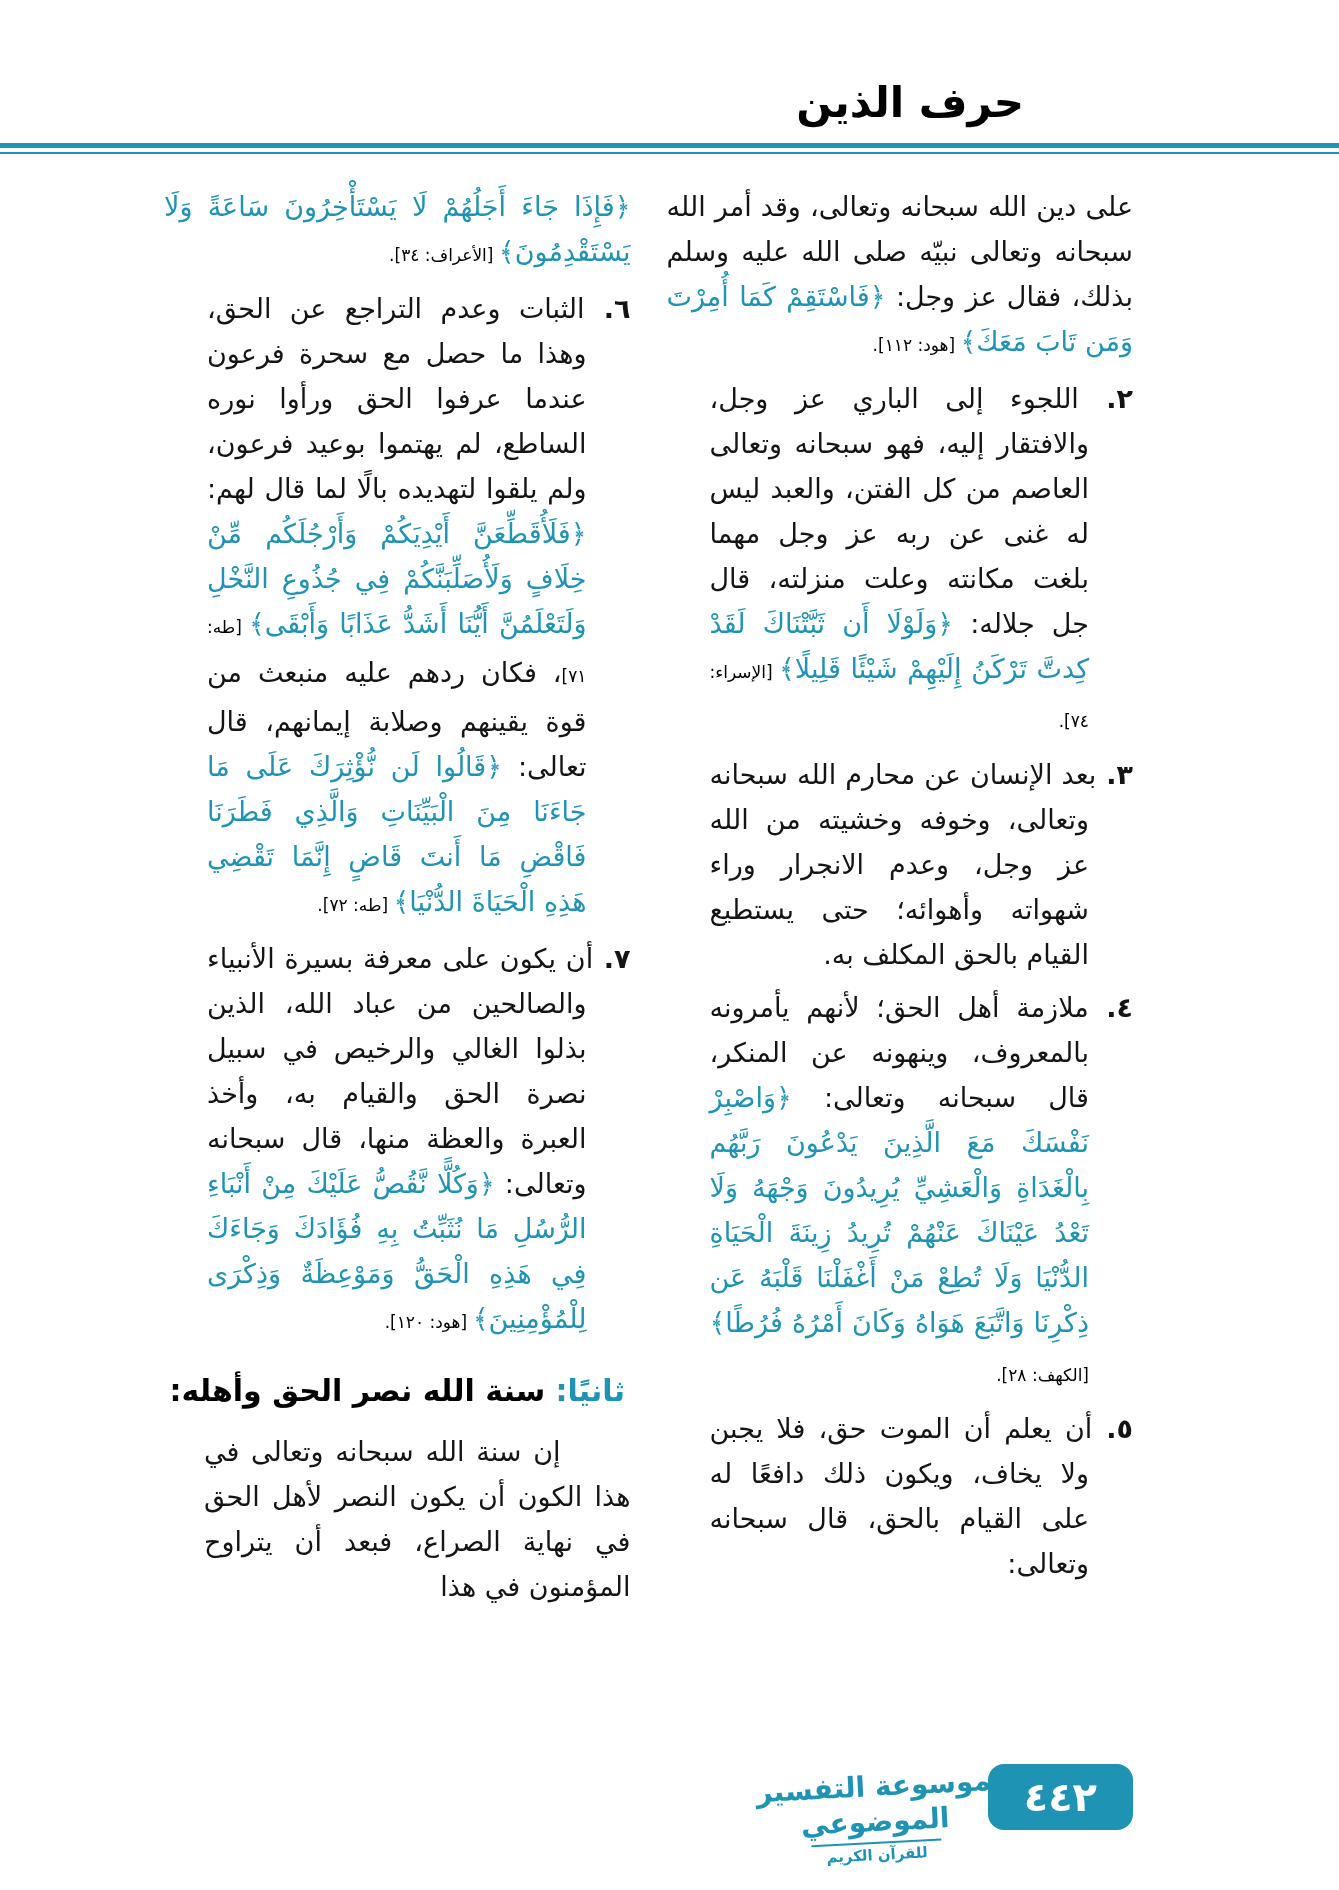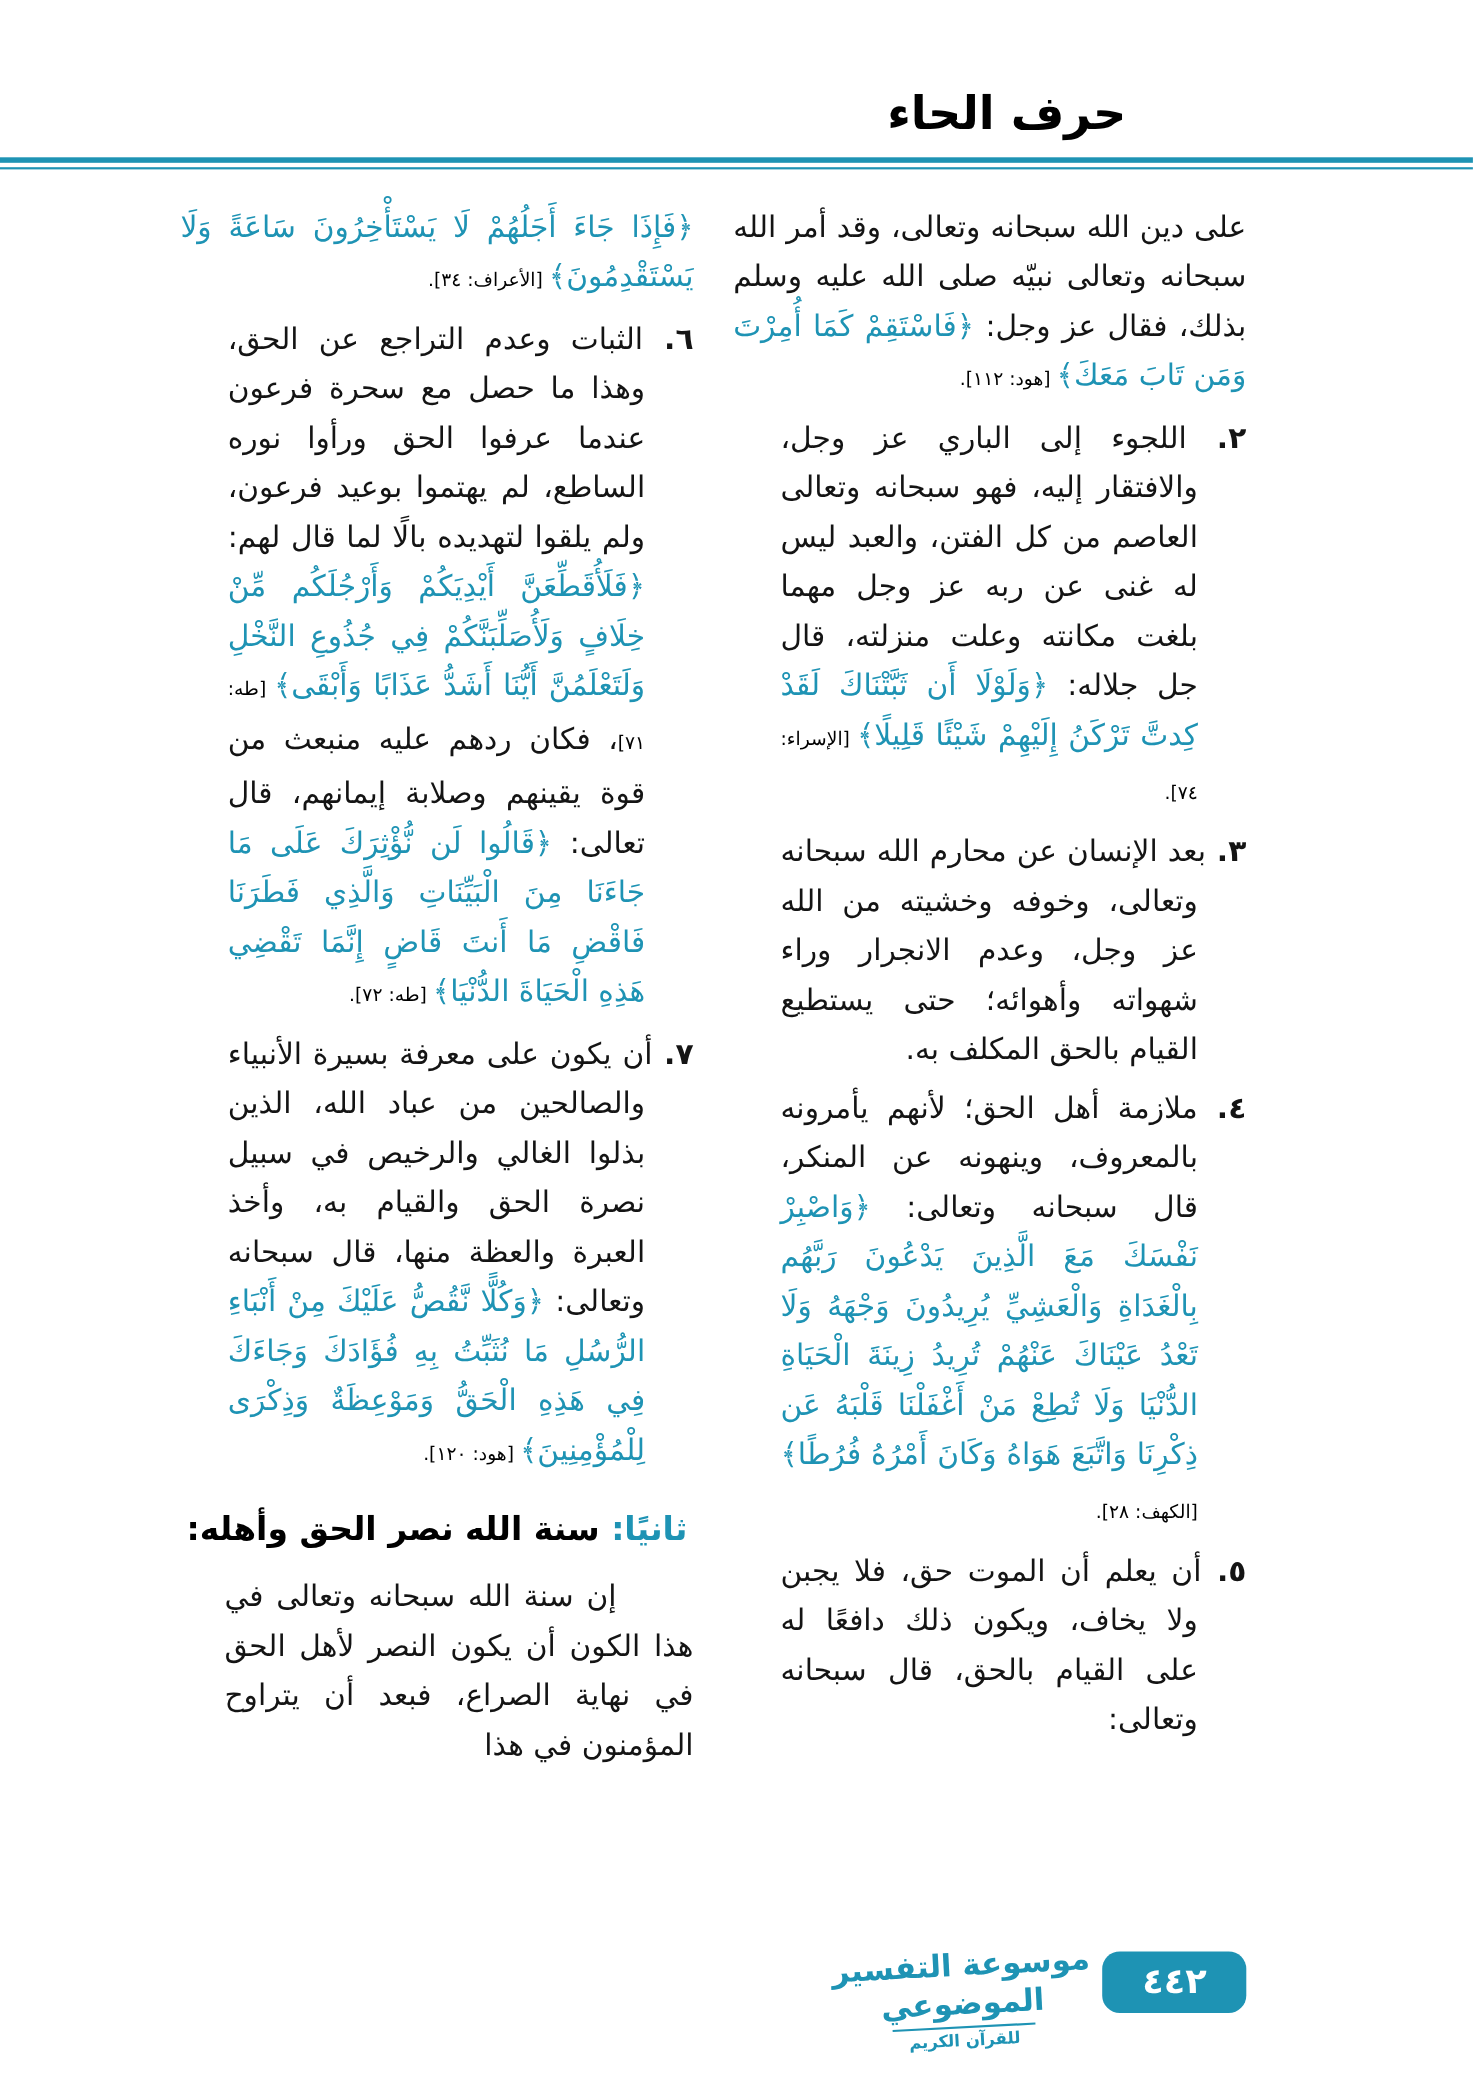--- a/index.html
+++ b/index.html
@@ -71,32 +71,32 @@
     font-size:28px;font-weight:700;line-height:1.25;
   }
   .emblem-sub{
     font-size:15px;margin-top:3px;font-weight:700;
     border-top:2px solid var(--accent);
     display:inline-block;padding:2px 14px 0 14px;
   }
   .page-number-box{
     position:absolute;right:206px;bottom:60px;
     background:var(--accent);color:#ffffff;
-    font-size:32px;font-weight:700;
+    font-size:40px;font-weight:700;
     padding:7px 36px;
     border-radius:16px;
     line-height:1.3;
   }
 </style>
 </head>
 <body>
 
 <div class="page">
 
-  <div class="header-title">حرف الحاء</div>
+  <div class="header-title">حرف الذين</div>
 
   <div class="header-rule"></div>
 
   <div class="columns">
     <div class="col">
         <p class="para"><span class="run-normal">على دين الله سبحانه وتعالى، وقد أمر الله سبحانه وتعالى نبيّه صلى الله عليه وسلم بذلك، فقال عز وجل: </span><span class="run-quran">﴿فَاسْتَقِمْ كَمَا أُمِرْتَ وَمَن تَابَ مَعَكَ﴾</span><span class="run-ref"> [هود: ١١٢].</span></p>
         <p class="para item"><span class="item-number">٢. </span><span class="run-normal">اللجوء إلى الباري عز وجل، والافتقار إليه، فهو سبحانه وتعالى العاصم من كل الفتن، والعبد ليس له غنى عن ربه عز وجل مهما بلغت مكانته وعلت منزلته، قال جل جلاله: </span><span class="run-quran">﴿وَلَوْلَا أَن ثَبَّتْنَاكَ لَقَدْ كِدتَّ تَرْكَنُ إِلَيْهِمْ شَيْئًا قَلِيلًا﴾</span><span class="run-ref"> [الإسراء: ٧٤].</span></p>
         <p class="para item"><span class="item-number">٣. </span><span class="run-normal">بعد الإنسان عن محارم الله سبحانه وتعالى، وخوفه وخشيته من الله عز وجل، وعدم الانجرار وراء شهواته وأهوائه؛ حتى يستطيع القيام بالحق المكلف به.</span></p>
         <p class="para item"><span class="item-number">٤. </span><span class="run-normal">ملازمة أهل الحق؛ لأنهم يأمرونه بالمعروف، وينهونه عن المنكر، قال سبحانه وتعالى: </span><span class="run-quran">﴿وَاصْبِرْ نَفْسَكَ مَعَ الَّذِينَ يَدْعُونَ رَبَّهُم بِالْغَدَاةِ وَالْعَشِيِّ يُرِيدُونَ وَجْهَهُ وَلَا تَعْدُ عَيْنَاكَ عَنْهُمْ تُرِيدُ زِينَةَ الْحَيَاةِ الدُّنْيَا وَلَا تُطِعْ مَنْ أَغْفَلْنَا قَلْبَهُ عَن ذِكْرِنَا وَاتَّبَعَ هَوَاهُ وَكَانَ أَمْرُهُ فُرُطًا﴾</span><span class="run-ref"> [الكهف: ٢٨].</span></p>
         <p class="para item"><span class="item-number">٥. </span><span class="run-normal">أن يعلم أن الموت حق، فلا يجبن ولا يخاف، ويكون ذلك دافعًا له على القيام بالحق، قال سبحانه وتعالى:</span></p>

